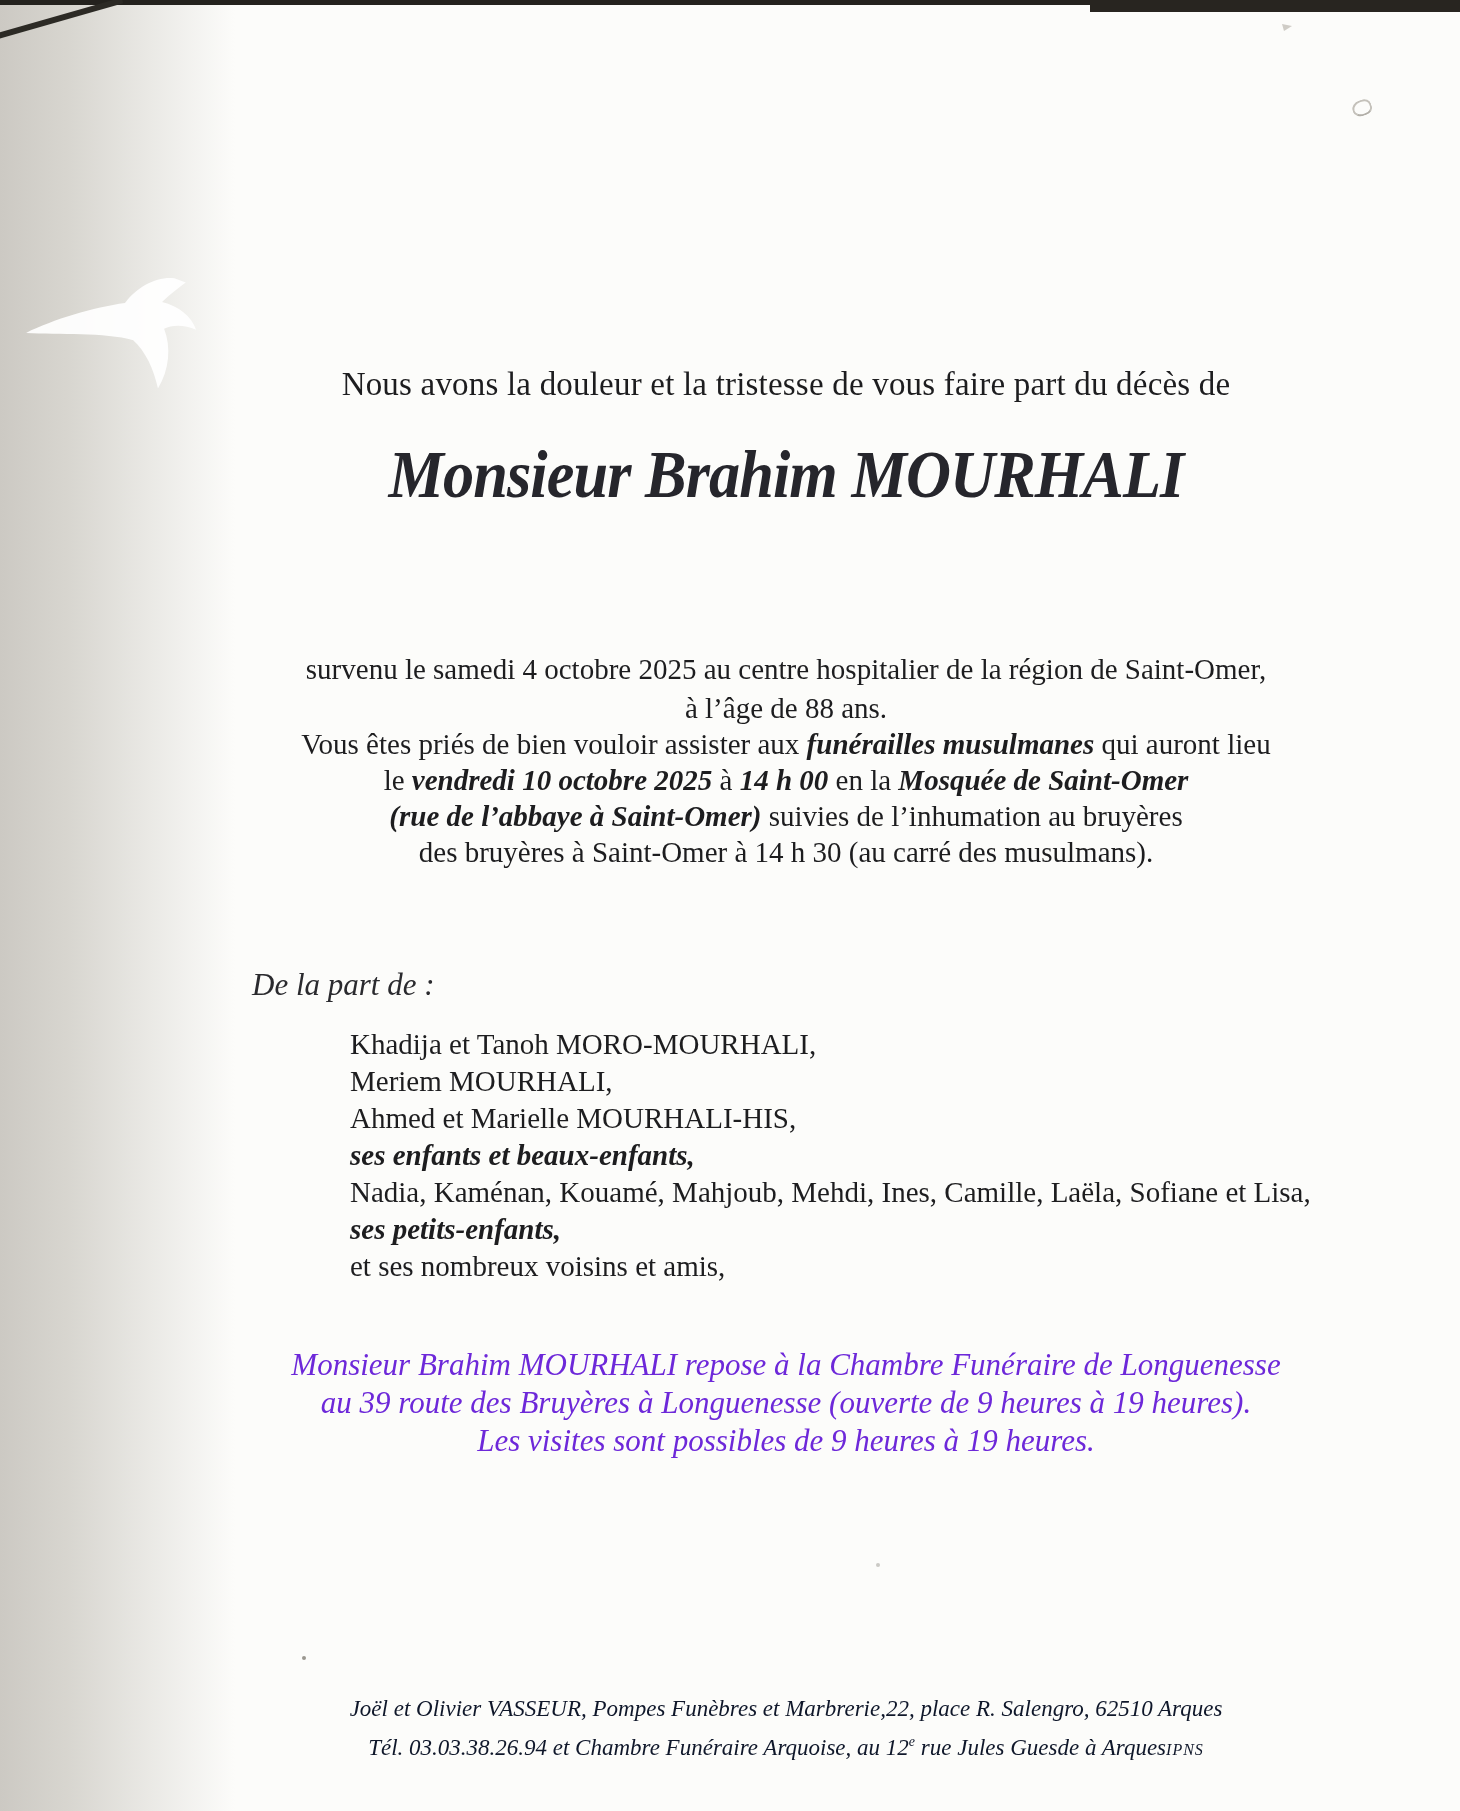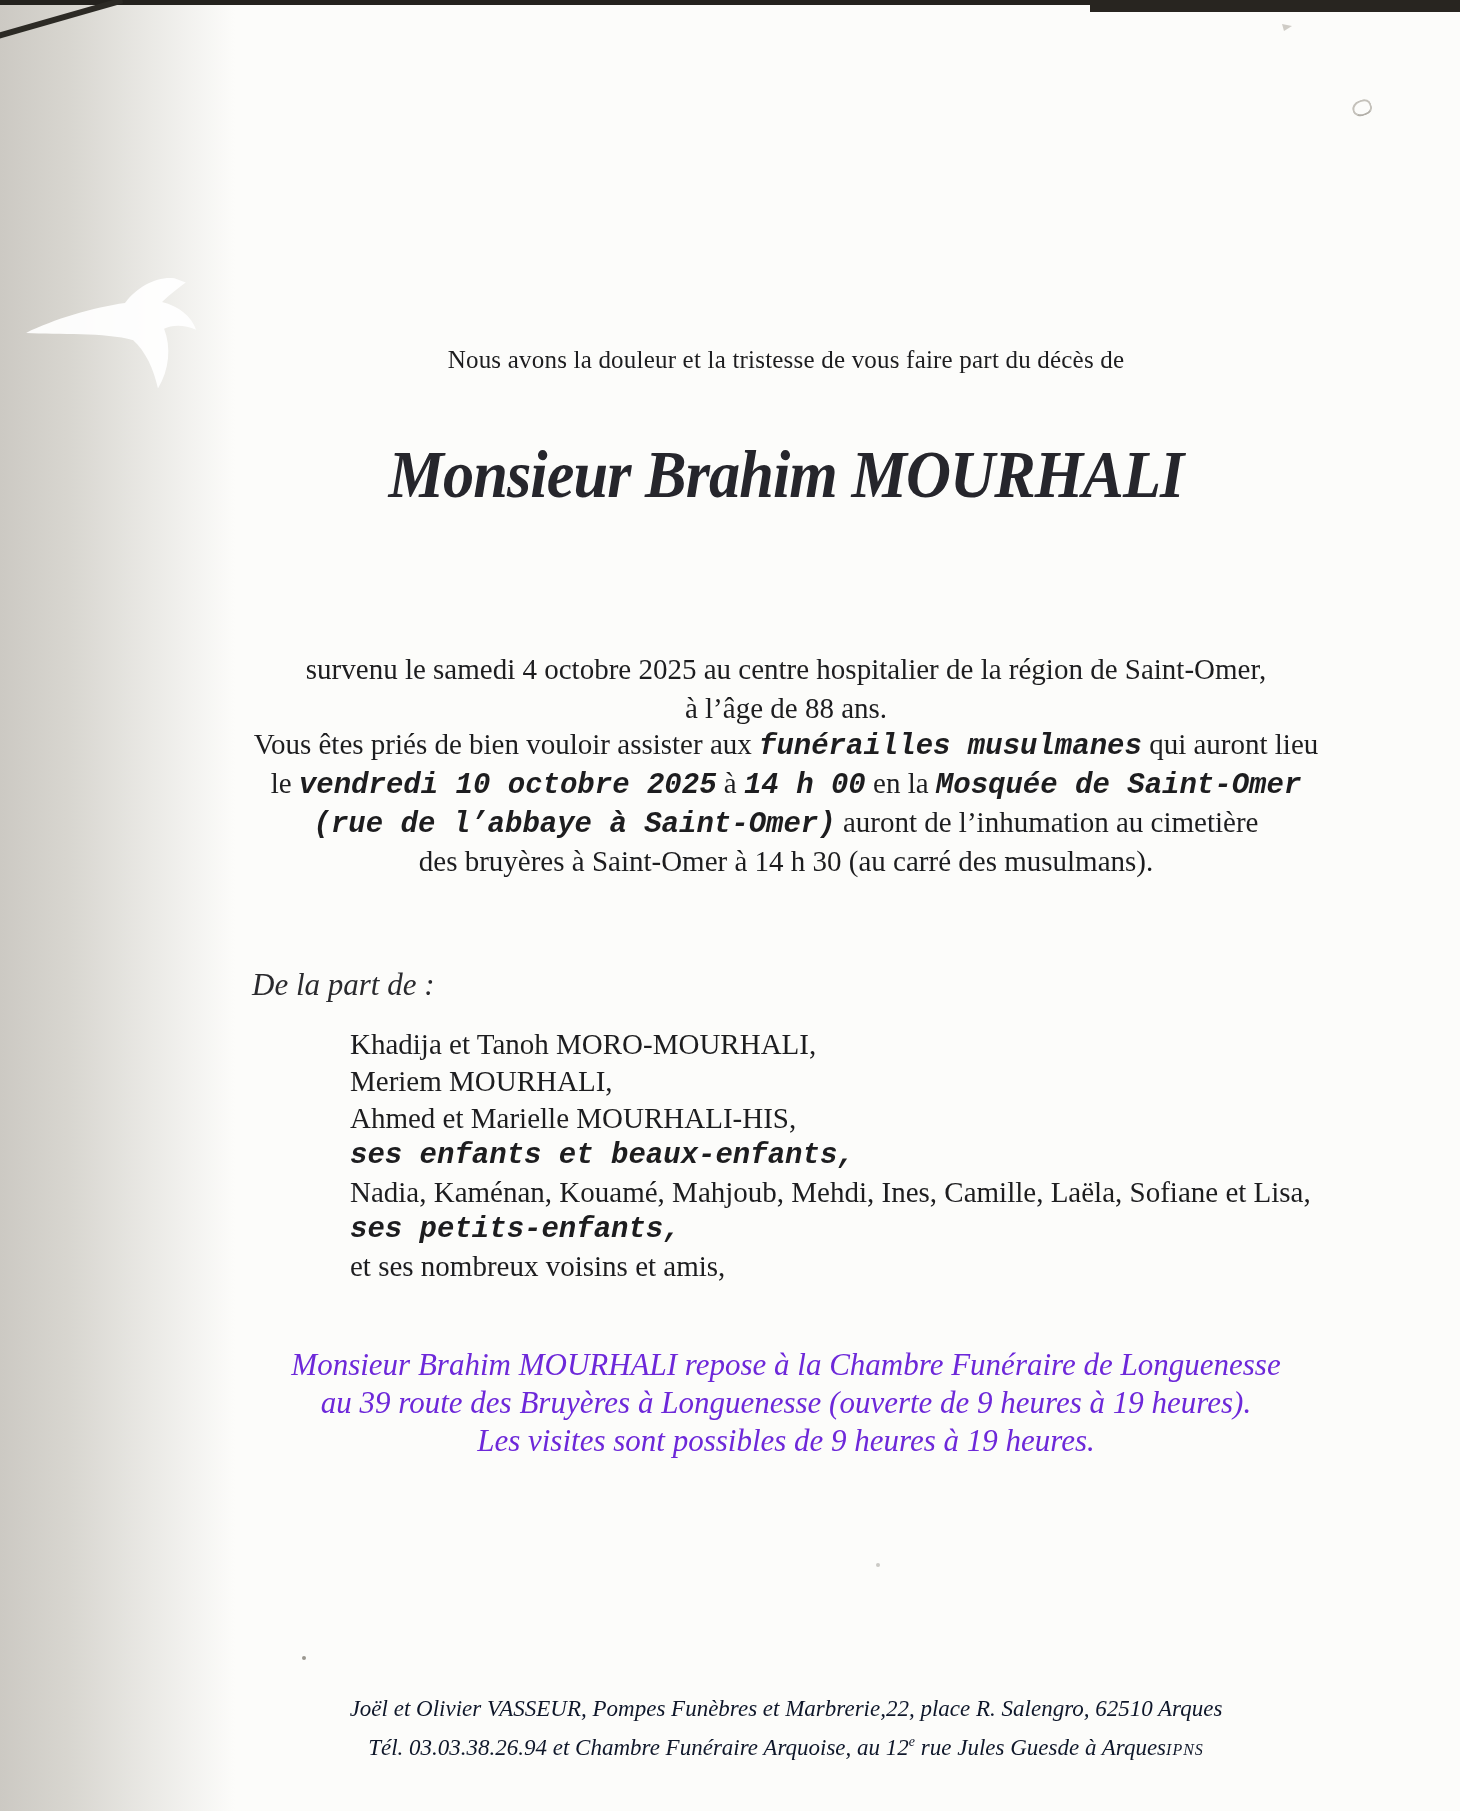--- a/index.html
+++ b/index.html
@@ -36,28 +36,28 @@
     background:#cfccc6;clip-path:polygon(0 0,100% 30%,20% 100%);
   }
   .speck-dot{
     position:absolute;width:4px;height:4px;border-radius:50%;background:#9a978f;
   }
   .bird{
     position:absolute;left:22px;top:270px;width:206px;height:130px;
   }
   
   .block{position:absolute;left:150px;right:38px;text-align:center;}
-  .intro{top:346px;font-size:25px;letter-spacing:.2px;}
+  .intro{top:366px;font-size:33px;letter-spacing:.2px;}
   .title{
     top:436px;margin:0;font-size:67px;font-weight:bold;font-style:italic;
     color:#26262c;letter-spacing:-1px;transform:scaleX(.93);
   }
   .death{top:650px;font-size:29px;line-height:39px;}
   .funeral{top:726px;font-size:29px;line-height:36px;}
-  .bi{font-weight:bold;font-style:italic;font-family:Liberation Mono, monospace;}
+  .bi{font-weight:bold;font-style:italic;}
   .from-label{
     position:absolute;left:252px;top:958px;font-size:31px;font-style:italic;color:#2a2a2e;margin-top:9px;
   }
   .family{
     position:absolute;left:350px;top:1026px;font-size:29px;line-height:37px;text-align:left;
   }
   .repose{top:1346px;font-size:31px;line-height:38px;font-style:italic;color:#6d28d9;}
   .footer{top:1692px;font-size:23px;line-height:33px;font-style:italic;color:#0f172a;}
   .footer sup{font-size:14px;}
   .ipns{font-size:16px;font-style:italic;letter-spacing:1px;}
@@ -94,21 +94,21 @@
   <h1 class="block title">Monsieur Brahim MOURHALI</h1>
 
   <div class="block death">
     <span>survenu le samedi 4 octobre 2025 au centre hospitalier de la région de Saint-Omer,</span><br>
     <span>à l’âge de 88 ans.</span>
   </div>
 
   <div class="block funeral">
     <span>Vous êtes priés de bien vouloir assister aux </span><span class="bi">funérailles musulmanes</span><span> qui auront lieu</span><br>
     <span>le </span><span class="bi">vendredi 10 octobre 2025</span><span> à </span><span class="bi">14 h 00</span><span> en la </span><span class="bi">Mosquée de Saint-Omer</span><br>
-    <span class="bi">(rue de l’abbaye à Saint-Omer)</span><span> auront de l’inhumation au cimetière</span><br>
+    <span class="bi">(rue de l’abbaye à Saint-Omer)</span><span> suivies de l’inhumation au bruyères</span><br>
     <span>des bruyères à Saint-Omer à 14 h 30 (au carré des musulmans).</span>
   </div>
 
   <div class="from-label">De la part de :</div>
 
   <div class="family">
     <div>Khadija et Tanoh MORO-MOURHALI,</div>
     <div>Meriem MOURHALI,</div>
     <div>Ahmed et Marielle MOURHALI-HIS,</div>
     <div class="bi">ses enfants et beaux-enfants,</div>

